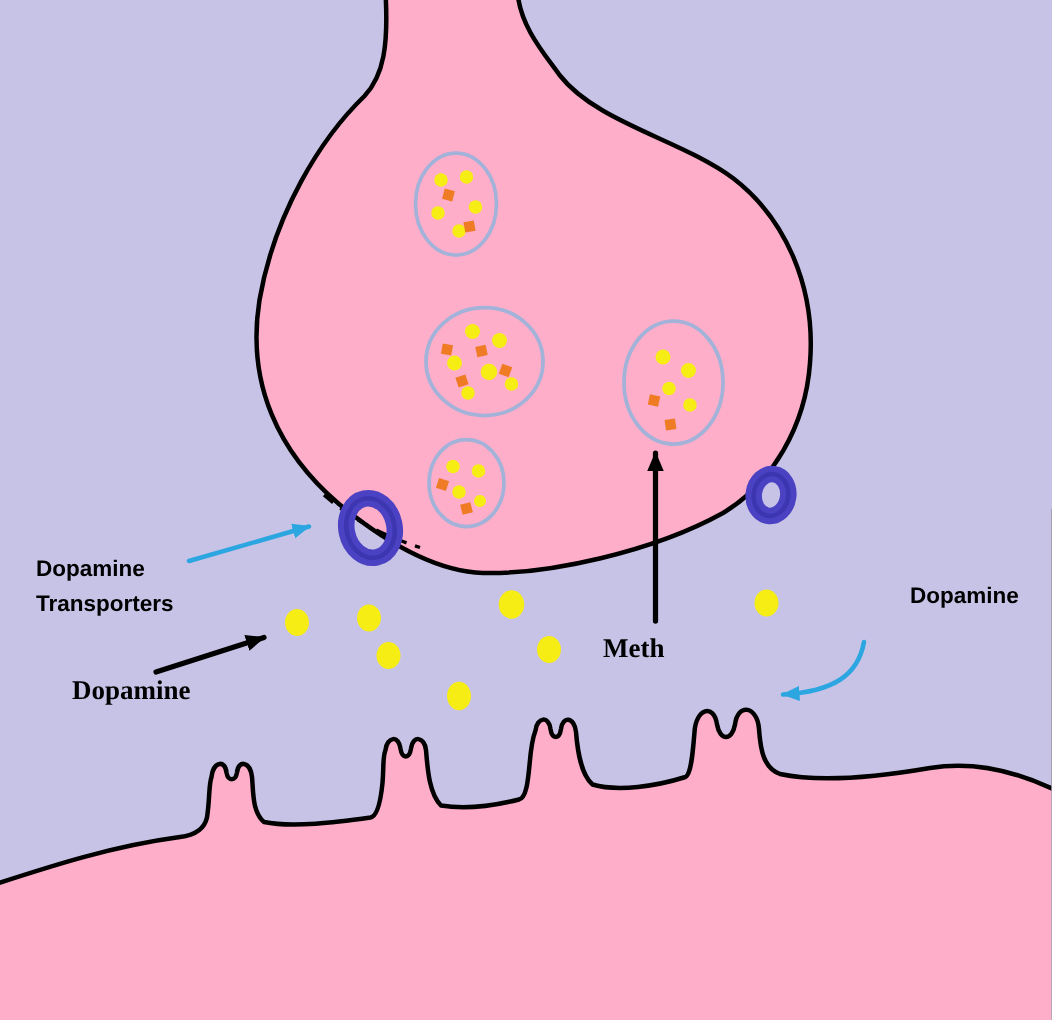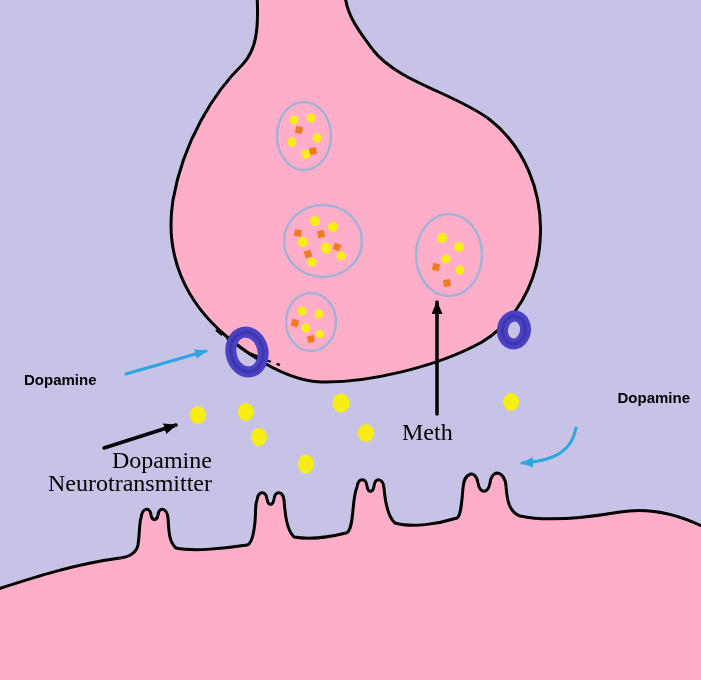--- a/index.html
+++ b/index.html
@@ -26,22 +26,22 @@
   .meth-dot{fill:var(--meth-orange);}
   .transporter-outer{fill:none;stroke:var(--transporter-blue);stroke-width:11;}
   .transporter-inner{fill:none;stroke:#362fa8;stroke-width:3;opacity:.65;}
   .dashed-membrane{fill:none;stroke:var(--outline);stroke-width:2.2;stroke-dasharray:8 6;}
   .arrow-blue{fill:none;stroke:var(--arrow-blue);stroke-width:3;stroke-linecap:round;}
   .arrow-black{fill:none;stroke:var(--outline);stroke-width:3.5;stroke-linecap:round;}
   .head-blue{fill:var(--arrow-blue);}
   .head-black{fill:var(--outline);}
   .diagram-label{position:absolute;color:#000;}
   .label-sans{font-family:"Liberation Sans",sans-serif;font-weight:bold;font-size:15px;line-height:23px;}
-  .label-serif{font-family:"Liberation Serif",serif;font-weight:normal;font-size:24px;line-height:23px;}
-  .diagram-label span{display:block;text-align:right;}
+  .label-serif{font-family:"Liberation Serif",serif;font-weight:bold;font-size:18px;line-height:23px;}
+  .diagram-label span{display:block;}
 </style>
 </head>
 <body>
 
 <div class="stage">
   <svg width="701" height="680" viewBox="0 0 701 680">
     <defs>
       <marker id="head-blue" markerUnits="userSpaceOnUse" markerWidth="18" markerHeight="14" refX="11" refY="5" orient="auto">
         <path class="head-blue" d="M0,0 L12,5 L0,10 Z"></path>
       </marker>
@@ -163,25 +163,25 @@
          L 706 685 L -5 685 Z"></path>
 
     <path class="arrow-blue" d="M 126 374 L 206 351" marker-end="url(#head-blue)"></path>
     <path class="arrow-blue" d="M 576 428 C 572 450, 556 461, 522 463" marker-end="url(#head-blue)"></path>
     <path class="arrow-black" d="M 104 448 L 176 425" marker-end="url(#head-black)"></path>
     <path class="arrow-black" d="M 437 414 L 437 302" marker-end="url(#head-black)"></path>
   </svg>
 
   <div class="diagram-label label-sans" style="left:24px;top:368px;">
     <span>Dopamine</span>
+    <span>Transporters</span>
   </div>
 
   <div class="diagram-label label-serif" style="left:48px;top:449px;">
     <span>Dopamine</span>
-    <span>Neurotransmitter</span>
   </div>
 
   <div class="diagram-label label-serif" style="left:402px;top:421px;">
     <span>Meth</span>
   </div>
 
   <div class="diagram-label label-sans" style="left:596px;top:386px;width:94px;text-align:center;">
     <span>Dopamine</span>
   </div>
 </div>

